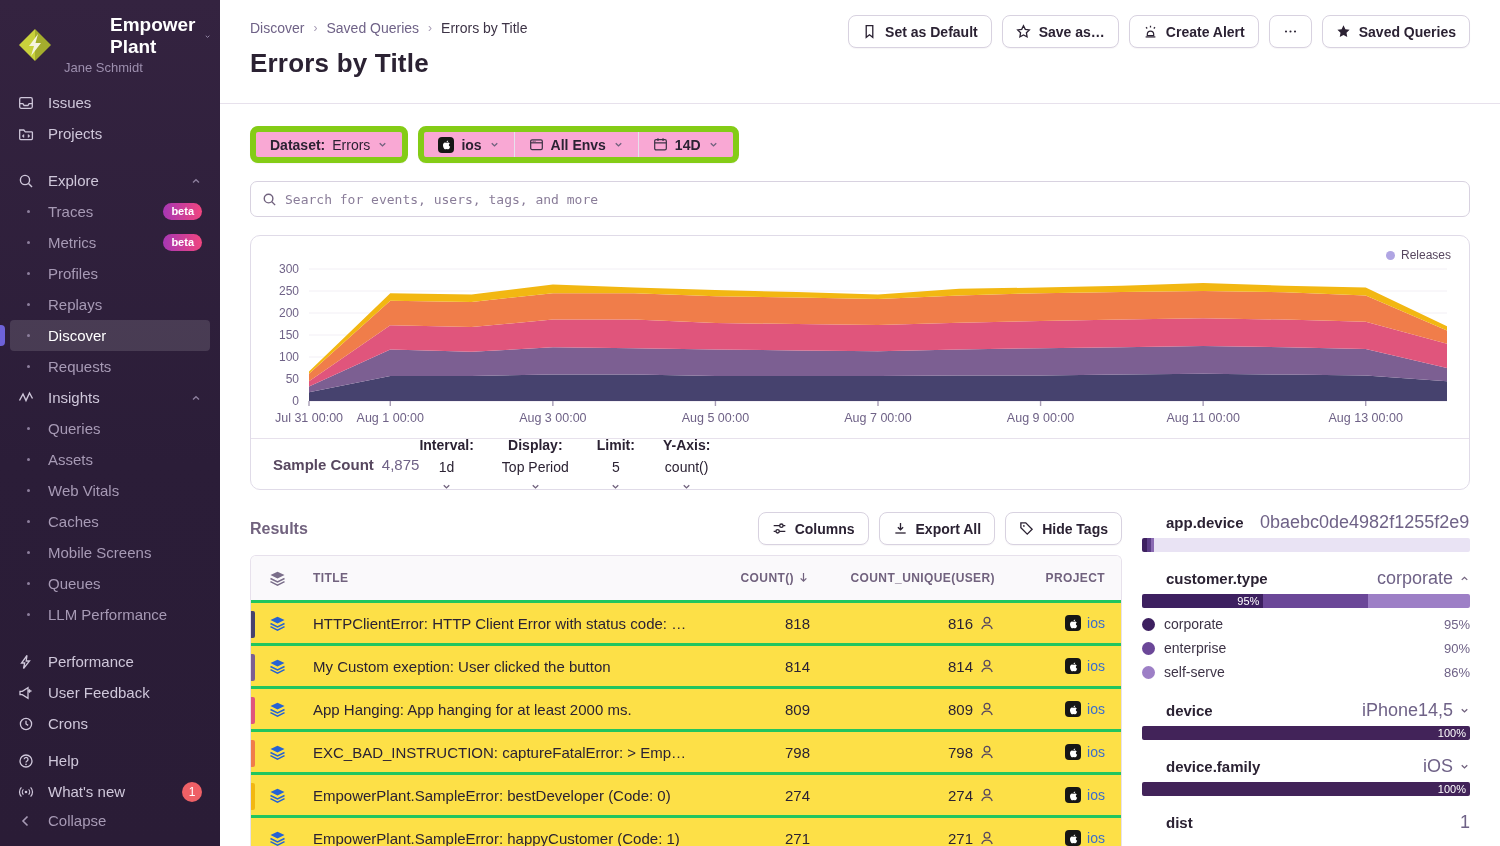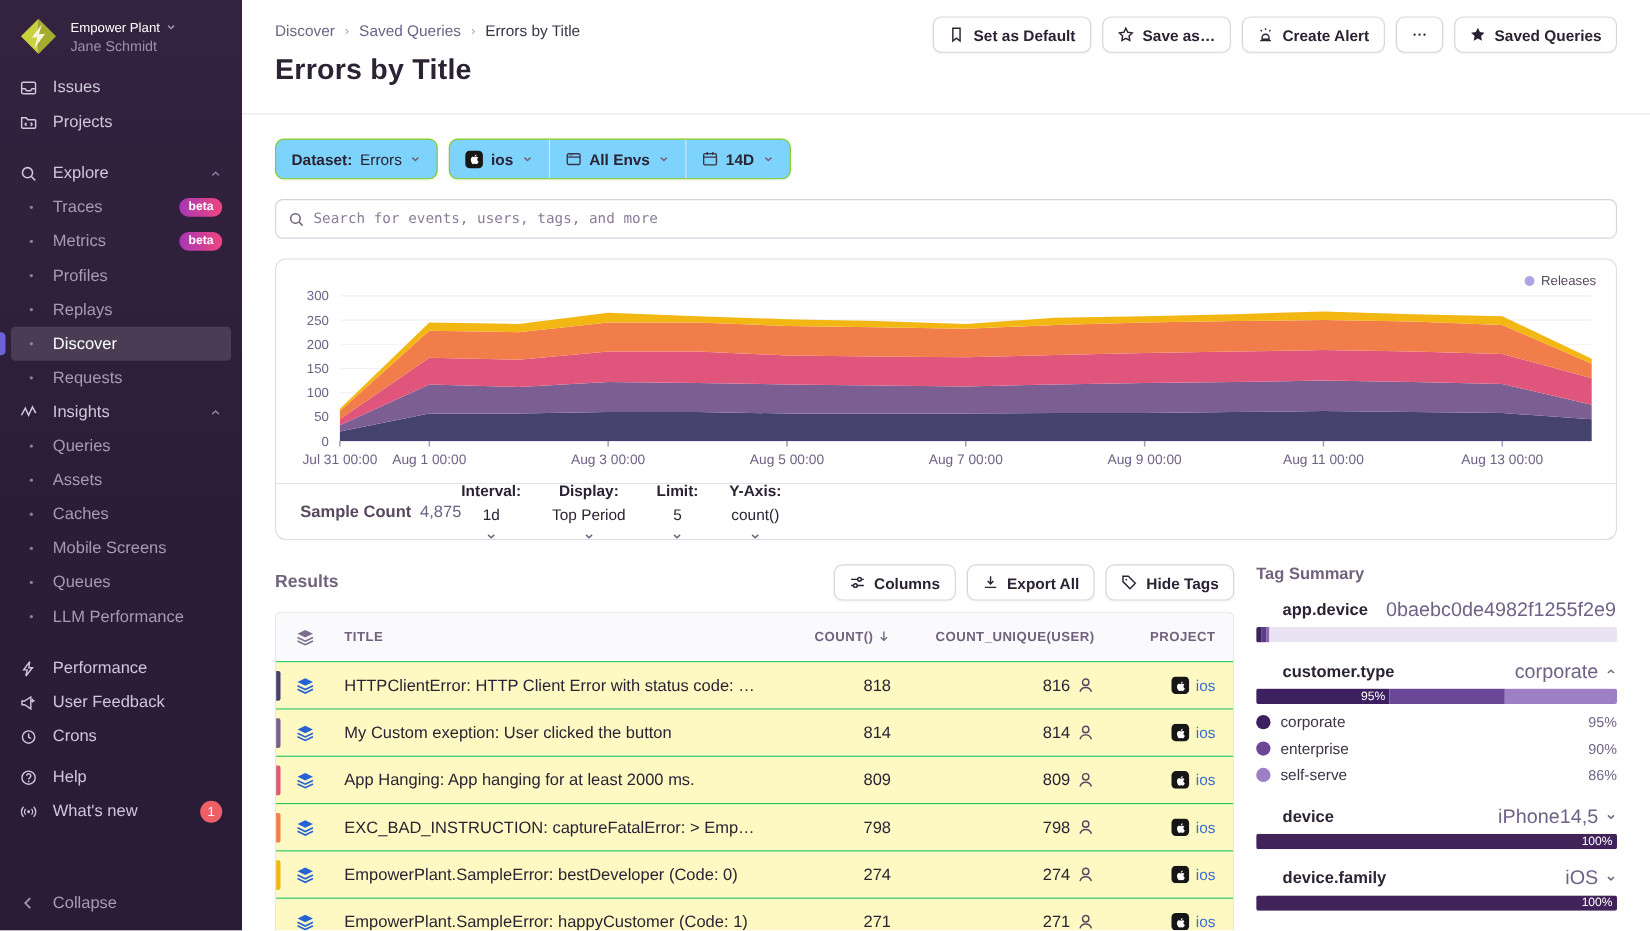--- a/index.html
+++ b/index.html
@@ -5,21 +5,21 @@
   * { margin:0; padding:0; box-sizing:border-box; }
   html,body { width:1500px; height:846px; overflow:hidden; background:#fff;
     font-family:"Liberation Sans", sans-serif; color:#2b2233; }
   .app { display:flex; width:1500px; height:846px; }
 
   
   .sidebar { position:relative; width:220px; height:846px; flex:0 0 220px;
     background:linear-gradient(180deg,#342340 0%, #2b1d38 55%, #2a1c36 100%); color:#cfc7da; }
   .org { display:flex; align-items:center; gap:10px; padding:14px 14px 12px 16px; cursor:pointer; }
   .logo { width:38px; height:38px; flex:0 0 38px; }
-  .org-name { display:flex; align-items:center; gap:5px; font-size:12px; font-weight:normal; color:#fff; }
+  .org-name { display:flex; align-items:center; gap:5px; font-size:19px; font-weight:bold; color:#fff;margin-left:46px; }
   .org-user { font-size:13px; color:#9d8fae; margin-top:2px; }
   .nav-row { position:relative; padding:0 10px; }
   .nav-row.gap { height:16px; }
   .nav-row.gap-sm { height:6px; }
   .nav-item { display:flex; align-items:center; height:31px; padding:0 8px; border-radius:4px;
     font-size:15px; color:#cfc7da; cursor:pointer; }
   .nav-item.sub { color:#a79ab5; }
   .nav-row.active .nav-item { background:rgba(255,255,255,.13); color:#fff; }
   .nav-row.active::before { content:""; position:absolute; left:0; top:5px; width:5px; height:21px;
     background:#6e62d9; border-radius:0 4px 4px 0; }
@@ -44,21 +44,21 @@
   .crumb-sep { color:#a79cb5; font-size:12px; }
   .page-title { font-size:26px; font-weight:bold; color:#2b2233; margin-top:12px; letter-spacing:.2px; }
   .header-actions { position:absolute; top:15px; right:30px; display:flex; gap:10px; }
   .btn { display:flex; align-items:center; gap:8px; height:33px; padding:0 13px; background:#fff;
     border:1px solid #d8d2e0; border-radius:8px; font-size:14px; font-weight:bold; color:#2b2233;
     cursor:pointer; box-shadow:0 1px 1px rgba(43,34,51,.04); }
   .btn svg { width:15px; height:15px; }
 
   .content { padding:22px 30px 0; }
   .filter-row { display:flex; gap:10px; }
-  .pill { display:flex; align-items:center; height:37px; background:#7dd3fc; border:1px solid #84cc16;
+  .pill { display:flex; align-items:center; height:37px; background:#f9a8d4; border:6px solid #84cc16;
     border-radius:8px; font-size:14px; box-shadow:0 1px 1px rgba(43,34,51,.04); }
   .pill .seg { display:flex; align-items:center; gap:7px; padding:0 14px; height:100%; cursor:pointer; }
   .pill .seg + .seg { border-left:1px solid #e7e1ec; }
   .b { font-weight:bold; }
   .chev { color:#71627e; display:flex; }
   .chev svg { width:11px; height:11px; }
   .seg-ic { display:flex; color:#3d3346; }
   .seg-ic svg { width:15px; height:15px; }
 
   .searchbar { position:relative; margin-top:18px; height:36px; border:1px solid #d8d2e0; border-radius:7px;
@@ -80,21 +80,21 @@
   .ctrl { display:flex; align-items:center; gap:6px; font-size:14px; cursor:pointer;flex-direction:column; }
 
   .results-row { display:flex; margin-top:22px; gap:20px; }
   .results-col { width:872px; flex:0 0 872px; }
   .results-head { display:flex; align-items:center; justify-content:space-between; height:33px; margin-bottom:10px; }
   .results-head h2 { font-size:16px; font-weight:bold; color:#71627e; }
   .results-btns { display:flex; gap:10px; }
 
   .table { border:1px solid #e7e1ec; border-bottom:none; border-radius:6px 6px 0 0; overflow:hidden; }
   .trow { position:relative; display:grid; grid-template-columns:46px 1fr 120px 185px 110px;
-    align-items:center; height:43px; border-top:1px solid #22c55e; font-size:15px; background:#fef9c3; }
+    align-items:center; height:43px; border-top:3px solid #22c55e; font-size:15px; background:#fde047; }
   .trow.head { height:44px; background:#faf9fb; border-top:none; font-size:12px; font-weight:bold;
     color:#71627e; letter-spacing:.4px; }
   .tc { padding:0 16px; white-space:nowrap; overflow:hidden; text-overflow:ellipsis; }
   .tc.icon-c { padding:0 0 0 18px; display:flex; }
   .tc.num { text-align:right; }
   .tc.uniq { display:flex; align-items:center; justify-content:flex-end; gap:6px; }
   .tc.proj { display:flex; align-items:center; justify-content:flex-end; gap:6px; }
   .swatch { position:absolute; left:0; top:8px; width:4px; height:27px; border-radius:0 2px 2px 0; }
   .stack-ic { width:17px; height:17px; color:#2562d4; }
   .trow.head .stack-ic { color:#7a6e8a; }
@@ -258,20 +258,28 @@
             </span>
             <span>Queries</span>
           </div>
         </div>
         <div class="nav-row">
           <div class="nav-item sub">
             <span class="nav-ic">
               <span class="sub-dot"></span>
             </span>
             <span>Assets</span>
+          </div>
+        </div>
+        <div class="nav-row">
+          <div class="nav-item sub">
+            <span class="nav-ic">
+              <span class="sub-dot"></span>
+            </span>
+            <span>Web Vitals</span>
           </div>
         </div>
         <div class="nav-row">
           <div class="nav-item sub">
             <span class="nav-ic">
               <span class="sub-dot"></span>
             </span>
             <span>Caches</span>
           </div>
         </div>
@@ -797,21 +805,20 @@
                       <path d="M11.4 8.9c0-1.6 1.3-2.4 1.4-2.4-.8-1.1-1.9-1.3-2.3-1.3-1-.1-1.9.6-2.4.6-.5 0-1.3-.6-2.1-.6-1.1 0-2.1.6-2.6 1.6-1.1 2-.3 4.9.8 6.5.5.8 1.2 1.7 2 1.6.8 0 1.1-.5 2.1-.5s1.3.5 2.1.5 1.4-.8 2-1.6c.6-.9.9-1.8.9-1.9-.1 0-1.9-.7-1.9-2.5z"></path>
                       <path d="M9.8 4.1c.4-.5.7-1.3.6-2-.6 0-1.4.4-1.8 1-.4.5-.8 1.2-.7 1.9.7.1 1.4-.4 1.9-.9z"></path>
                     </svg>
                   </span>
                   <span class="proj-link">ios</span>
                 </div>
               </div>
             </div>
         </div>
         <aside class="tags-col">
-          <h3>Tag Summary</h3>
           <div id="tags">
               <div class="tag-block">
                 <div class="tag-head">
                   <span class="tag-name">app.device</span>
                   <span class="tag-val">
                     <span>0baebc0de4982f1255f2e9e9fb7…</span>
                   </span>
                 </div>
                 <div class="tag-bar">
                   <div class="tag-seg" style="width:1.6%;background:#3d2060"></div>

